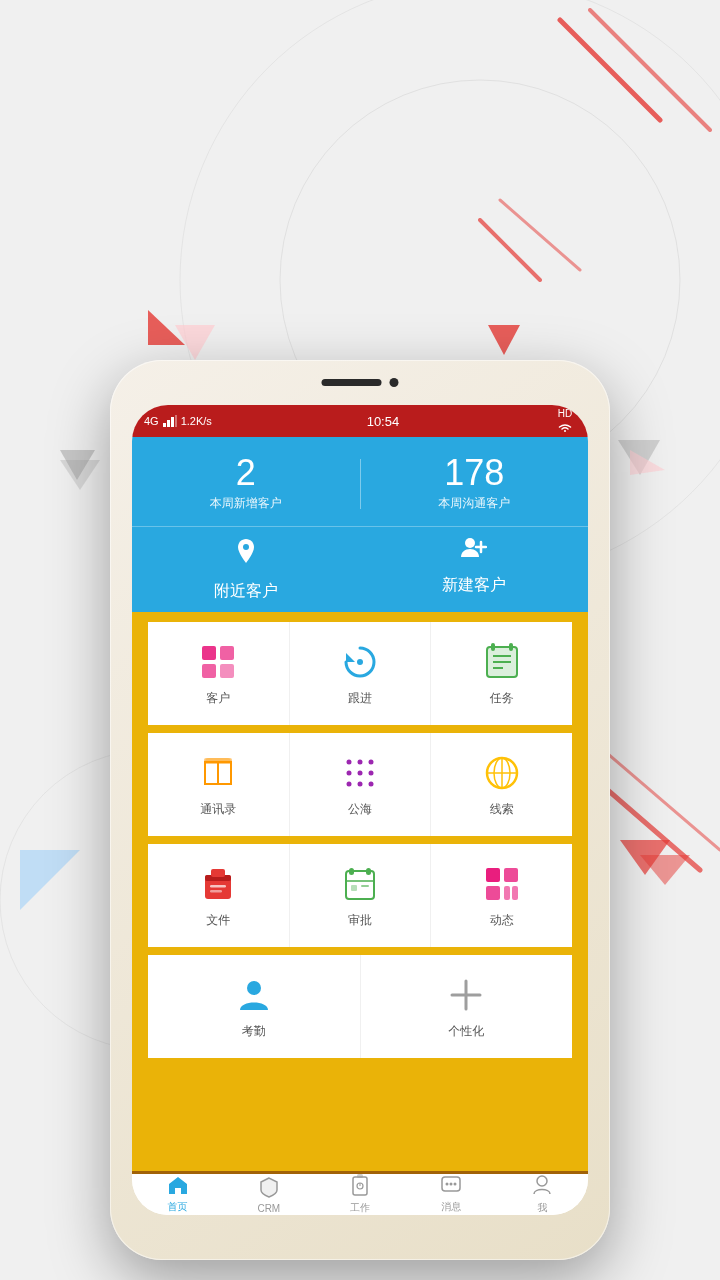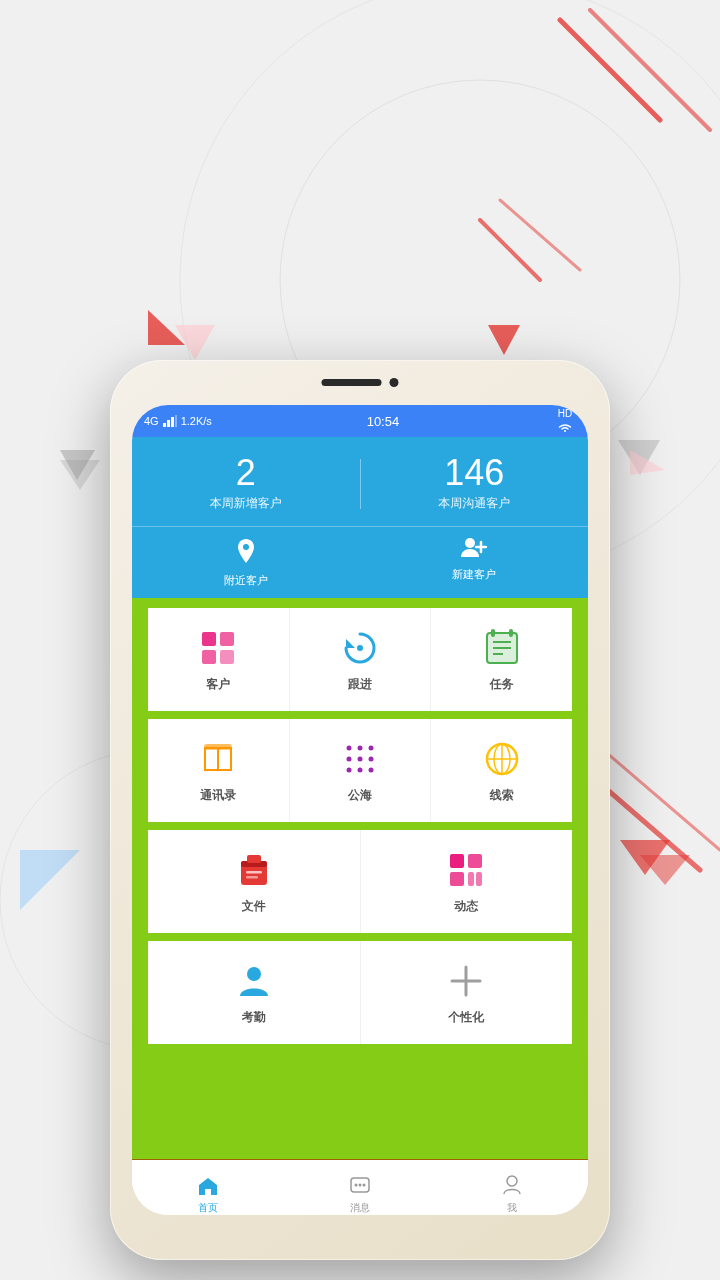--- a/index.html
+++ b/index.html
@@ -57,21 +57,21 @@
       width: 9px;
       height: 9px;
       background: #2a2a2a;
       border-radius: 50%;
     }
 
     
     .status-bar {
       width: 100%;
       height: 32px;
-      background: #3b82f6;
+      background: #b91c1c;
       display: flex;
       align-items: center;
       justify-content: space-between;
       padding: 0 12px;
       flex-shrink: 0;
       margin-top: 0;
     }
     .status-left {
       display: flex;
       align-items: center;
@@ -131,36 +131,35 @@
     .quick-actions {
       display: flex;
       border-top: 1px solid rgba(255,255,255,0.3);
       padding: 10px 0;
     }
     .quick-action-item {
       flex: 1;
       display: flex;
       flex-direction: column;
       align-items: center;
-      gap: 4px;
+      gap: 12px;
       color: white;
-      font-size: 11px;
+      font-size: 16px;
     }
     .quick-action-icon {
       font-size: 22px;
       line-height: 1;
     }
 
     
     .main-grid {
       flex: 1;
-      background: #84cc16;
+      background: #eab308;
       overflow-y: auto;
       padding: 10px 16px;
-      font-weight: bold;
     }
 
     .grid-row {
       display: flex;
       background: white;
       margin-bottom: 8px;
     }
 
     .grid-item {
       flex: 1;
@@ -188,26 +187,25 @@
     }
 
     .grid-label {
       font-size: 12px;
       color: #555;
     }
 
     
     .tab-bar {
       width: 100%;
-      height: 56px;
+      height: 44px;
       background: white;
-      border-top: 1px solid #a16207;
+      border-top: 3px solid #a16207;
       display: flex;
       flex-shrink: 0;
-      align-items: flex-end;
     }
     .tab-item {
       flex: 1;
       display: flex;
       flex-direction: column;
       align-items: center;
       justify-content: center;
       gap: 2px;
       cursor: pointer;
       font-size: 10px;
@@ -303,21 +301,21 @@
 
     <div class="header-area">
 
       <div class="stats-row">
         <div class="stat-item">
           <div class="stat-number">2</div>
           <div class="stat-label">本周新增客户</div>
         </div>
         <div class="stat-divider"></div>
         <div class="stat-item">
-          <div class="stat-number">146</div>
+          <div class="stat-number">178</div>
           <div class="stat-label">本周沟通客户</div>
         </div>
       </div>
 
       <div class="quick-actions">
         <div class="quick-action-item">
           <div class="quick-action-icon">
             <svg width="24" height="28" viewBox="0 0 24 28">
               <path d="M12 2C7.6 2 4 5.6 4 10c0 6 8 16 8 16s8-10 8-16c0-4.4-3.6-8-8-8z" fill="white"></path>
               <circle cx="12" cy="10" r="3" fill="#29a8e0"></circle>
@@ -430,20 +428,33 @@
               <rect x="12" y="4" width="14" height="8" rx="2" fill="#e53935"></rect>
               <rect x="11" y="20" width="16" height="2.5" rx="1.2" fill="white" opacity="0.7"></rect>
               <rect x="11" y="25" width="12" height="2.5" rx="1.2" fill="white" opacity="0.5"></rect>
             </svg>
           </div>
           <span class="grid-label">文件</span>
         </div>
         <div class="grid-item">
           <div class="grid-icon">
             <svg width="38" height="38" viewBox="0 0 38 38">
+              <rect x="5" y="6" width="28" height="28" rx="3" fill="none" stroke="#4caf50" stroke-width="2"></rect>
+              <rect x="8" y="3" width="5" height="7" rx="2.5" fill="#4caf50"></rect>
+              <rect x="25" y="3" width="5" height="7" rx="2.5" fill="#4caf50"></rect>
+              <line x1="5" y1="16" x2="33" y2="16" stroke="#4caf50" stroke-width="1.5"></line>
+              <rect x="10" y="20" width="6" height="6" rx="1" fill="#4caf50" opacity="0.4"></rect>
+              <rect x="20" y="20" width="8" height="2" rx="1" fill="#4caf50" opacity="0.6"></rect>
+            </svg>
+          </div>
+          <span class="grid-label">审批</span>
+        </div>
+        <div class="grid-item">
+          <div class="grid-icon">
+            <svg width="38" height="38" viewBox="0 0 38 38">
               <rect x="3" y="3" width="14" height="14" rx="2" fill="#e91e7e"></rect>
               <rect x="21" y="3" width="14" height="14" rx="2" fill="#e91e7e" opacity="0.8"></rect>
               <rect x="3" y="21" width="14" height="14" rx="2" fill="#e91e7e" opacity="0.8"></rect>
               <rect x="21" y="21" width="6" height="14" rx="2" fill="#e91e7e" opacity="0.6"></rect>
               <rect x="29" y="21" width="6" height="14" rx="2" fill="#e91e7e" opacity="0.6"></rect>
             </svg>
           </div>
           <span class="grid-label">动态</span>
         </div>
       </div>
@@ -472,20 +483,40 @@
     </div>
 
     <div class="tab-bar">
       <div class="tab-item active">
         <div class="tab-icon">
           <svg width="22" height="20" viewBox="0 0 22 20">
             <path d="M11 2 L2 9 L2 19 L8 19 L8 13 L14 13 L14 19 L20 19 L20 9 Z" fill="#29a8e0"></path>
           </svg>
         </div>
         <span>首页</span>
+      </div>
+      <div class="tab-item">
+        <div class="tab-icon">
+          <svg width="20" height="22" viewBox="0 0 20 22">
+            <path d="M10 2 L2 6 L2 14 C2 18 10 21 10 21 C10 21 18 18 18 14 L18 6 Z" fill="none" stroke="#999" stroke-width="1.5"></path>
+            <path d="M10 2 L2 6 L2 14 C2 18 10 21 10 21 C10 21 18 18 18 14 L18 6 Z" fill="#999" opacity="0.15"></path>
+          </svg>
+        </div>
+        <span>CRM</span>
+      </div>
+      <div class="tab-item">
+        <div class="tab-icon">
+          <svg width="20" height="22" viewBox="0 0 20 22">
+            <rect x="3" y="3" width="14" height="18" rx="2" fill="none" stroke="#999" stroke-width="1.5"></rect>
+            <circle cx="10" cy="12" r="3" fill="none" stroke="#999" stroke-width="1.2"></circle>
+            <rect x="7" y="0" width="6" height="4" rx="1.5" fill="#999" opacity="0.5"></rect>
+            <line x1="10" y1="9" x2="10" y2="12" stroke="#999" stroke-width="1"></line>
+          </svg>
+        </div>
+        <span>工作</span>
       </div>
       <div class="tab-item">
         <div class="tab-icon">
           <svg width="22" height="20" viewBox="0 0 22 20">
             <rect x="2" y="2" width="18" height="14" rx="3" fill="none" stroke="#999" stroke-width="1.5"></rect>
             <circle cx="7" cy="9" r="1.5" fill="#999"></circle>
             <circle cx="11" cy="9" r="1.5" fill="#999"></circle>
             <circle cx="15" cy="9" r="1.5" fill="#999"></circle>
           </svg>
         </div>

